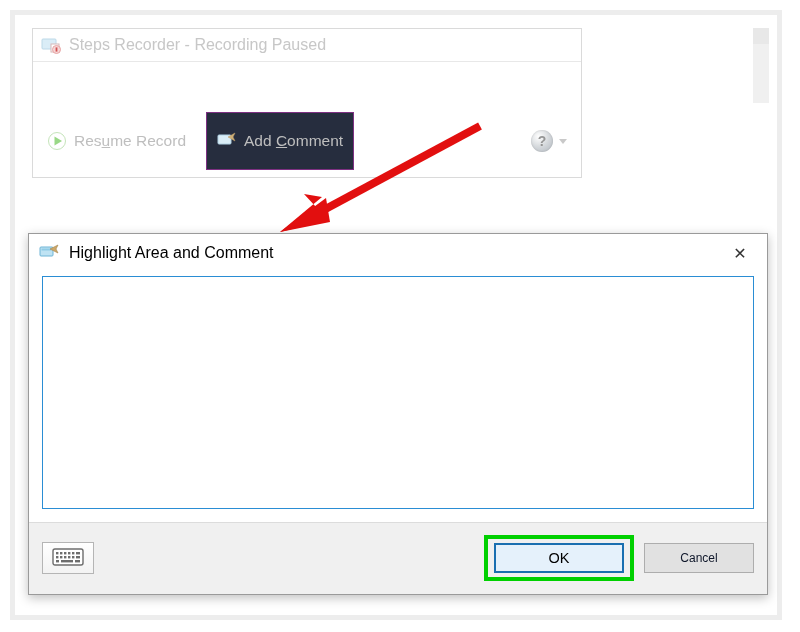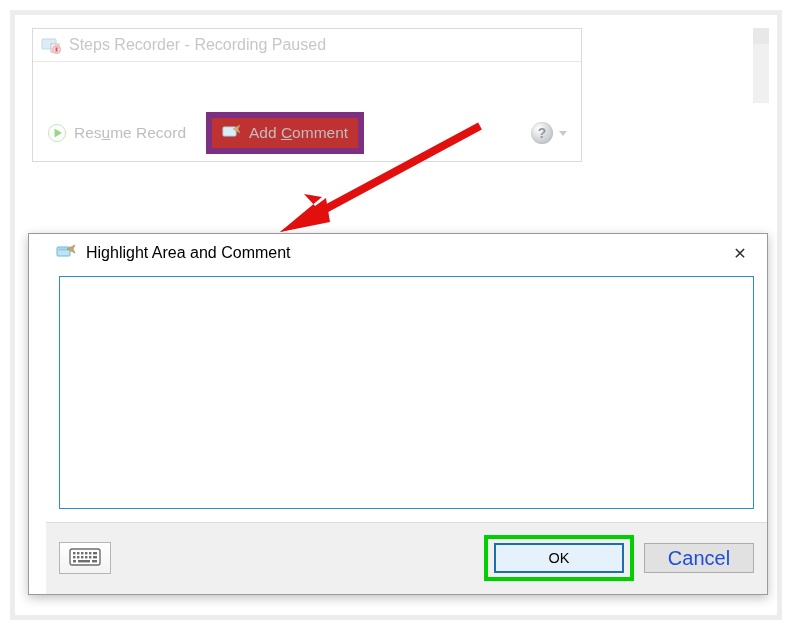--- a/index.html
+++ b/index.html
@@ -50,23 +50,23 @@
   .tb-btn {
     display: flex;
     align-items: center;
     gap: 7px;
     color: #b8b8b8;
     font-size: 15.5px;
     padding: 3px 6px;
     margin-top: 44px;
   }
   .tb-btn.framed {
-    border: 6px solid #701a75;
-    background: #b91c1c;
-    padding: 5px 10px;
+    border: 1px solid #701a75;
+    background: #0f172a;
+    padding: 18px 10px;
   }
   .underline { text-decoration: underline; }
   .help-circle {
     width: 22px; height: 22px; border-radius: 50%;
     background: radial-gradient(circle at 35% 30%, #fff, #d0d4d8, #a8b0b8);
     display: flex; align-items: center; justify-content: center;
     color: #8a8a8a; font-weight: bold; font-size: 14px;
     box-shadow: inset 0 0 2px rgba(0,0,0,0.2);
   }
   .chev {
@@ -99,21 +99,20 @@
     position: absolute;
     left: 13px;
     top: 218px;
     width: 740px;
     height: 362px;
     border: 1px solid #9a9a9a;
     background: #fff;
     box-shadow: 0 3px 10px rgba(0,0,0,0.25);
     display: flex;
     flex-direction: column;
-    padding-left: 17px;
   }
   .dlg-titlebar {
     display: flex;
     align-items: center;
     padding: 6px 10px 8px 10px;
     gap: 10px;
   }
   .dlg-title {
     flex: 1;
     font-size: 16px;
@@ -164,22 +163,22 @@
     width: 130px; height: 30px;
     border: 2px solid #1a6fb0;
     background: #e5f1fb;
     font-size: 14.5px;
     color:#000;
   }
   .cancel-btn {
     width: 110px; height: 30px;
     border: 1px solid #adadad;
     background: #e1e1e1;
-    font-size: 20px;
-    color:#1d4ed8;
+    font-size: 12px;
+    color:#0f172a;
   }
   
   .ic { display:inline-flex; width:20px; height:20px; }
   .ic svg { width:100%; height:100%; }
 </style>
 </head>
 <body>
 
 <div class="outer">
 

